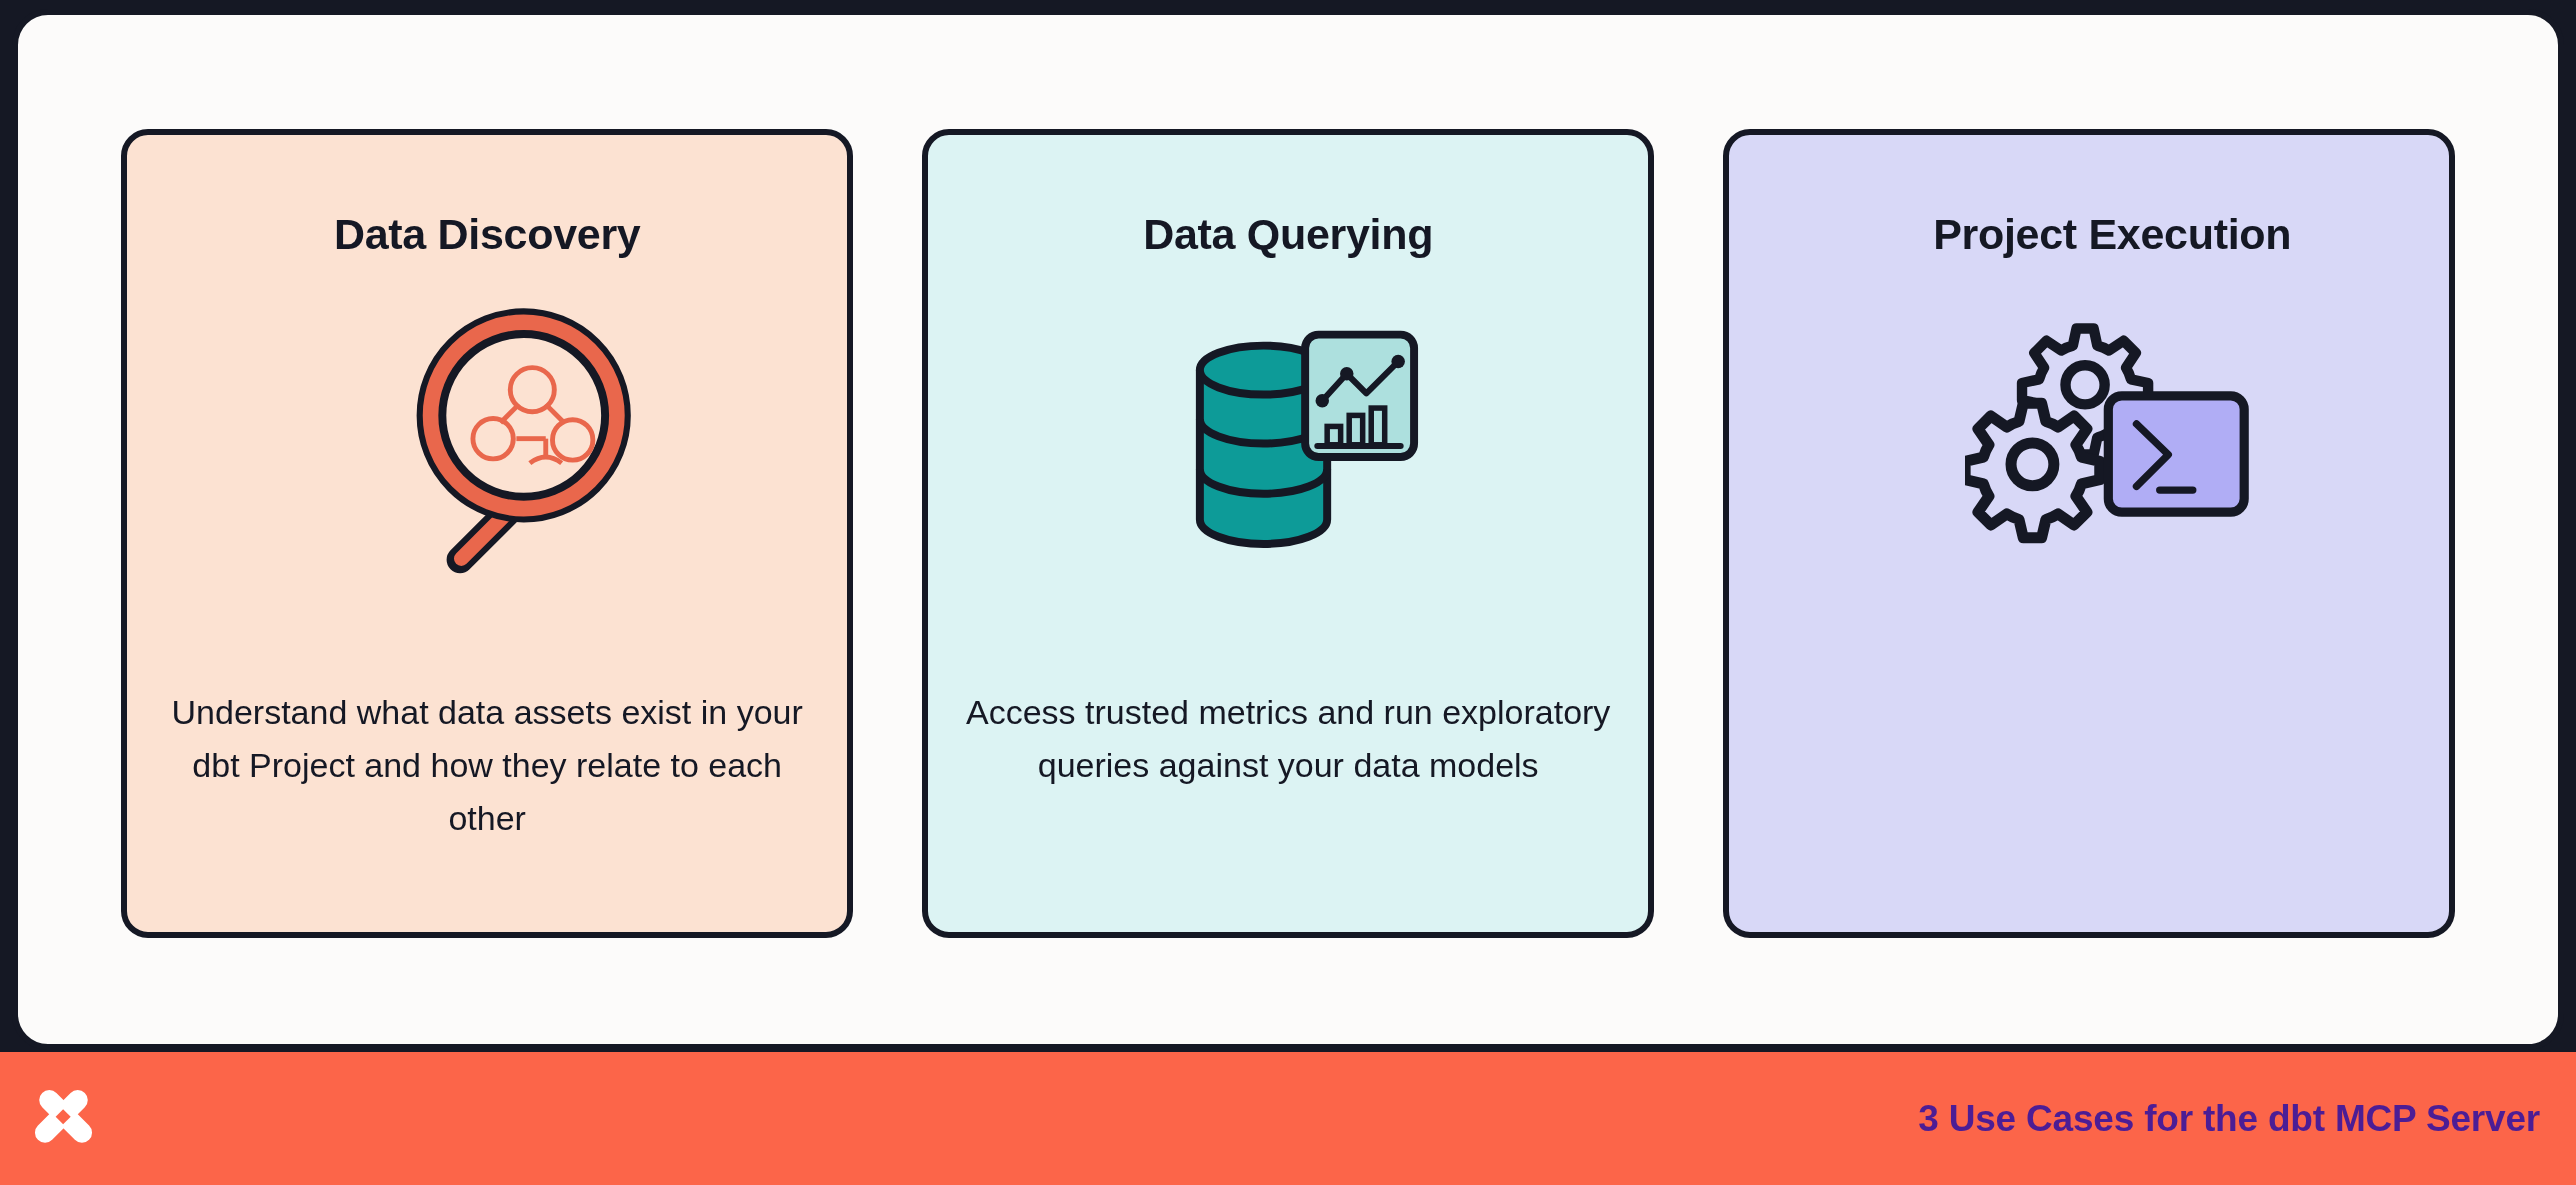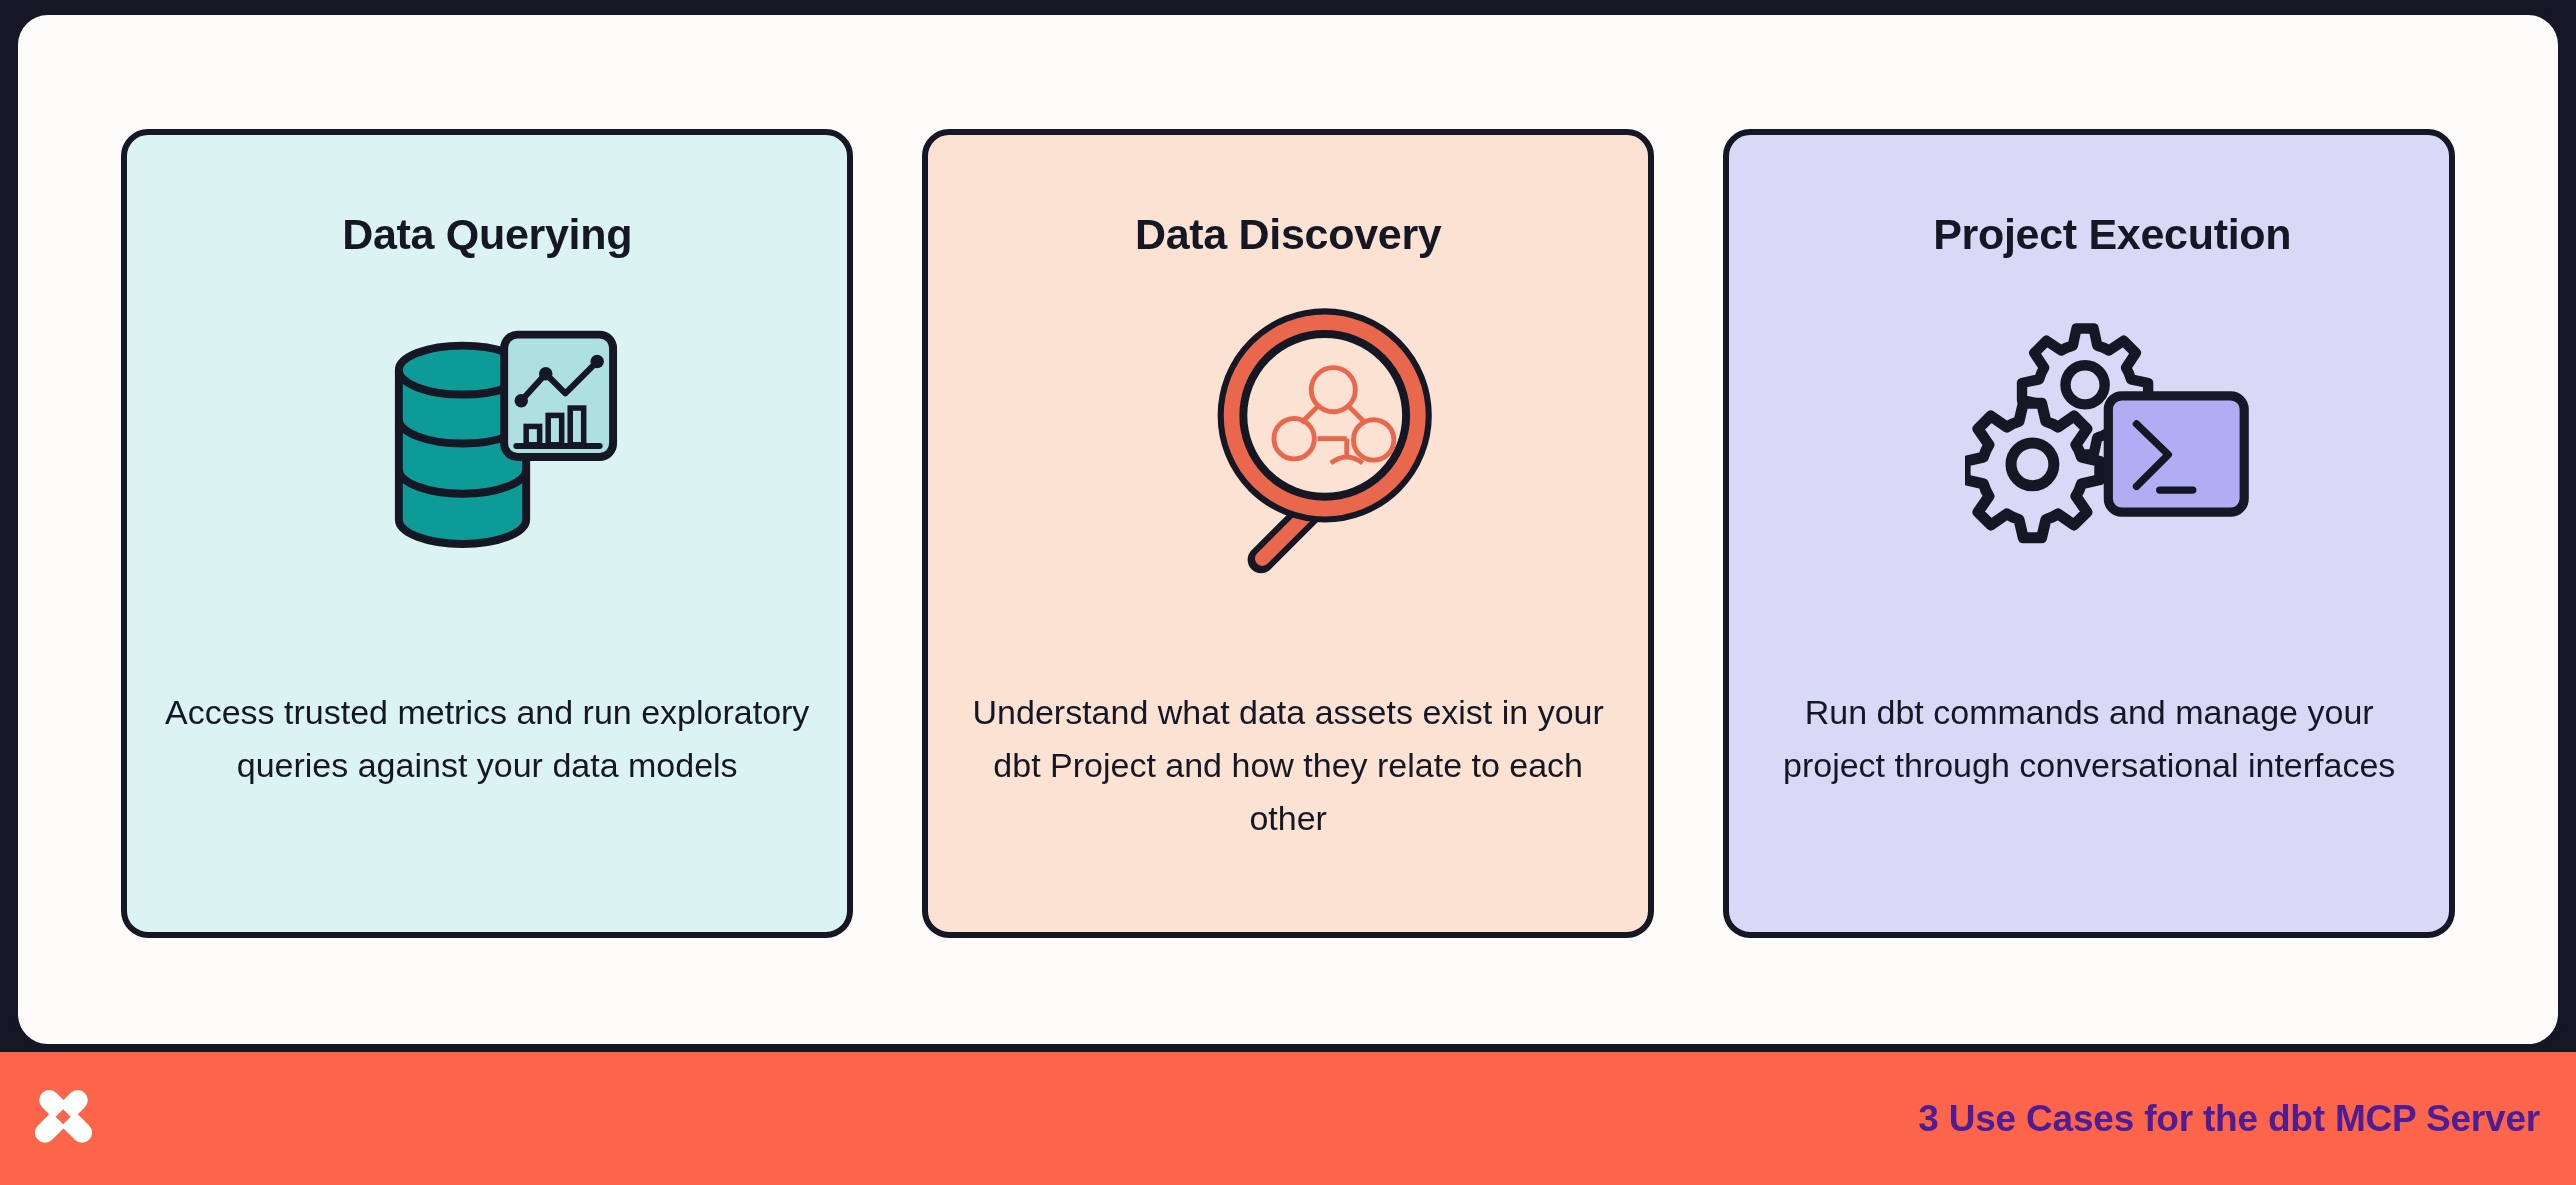--- a/index.html
+++ b/index.html
@@ -109,48 +109,20 @@
   }
   .brand-logo { width: 71px; height: 71px; display: block; }
 </style>
 </head>
 <body>
 
 <div class="poster">
 
   <div class="panel">
 
-    <div class="card card--querying">
-      <div class="card-title">Data Querying</div>
-      <div class="card-art">
-        <svg width="294" height="306" viewBox="0 0 480 500" aria-hidden="true">
-
-          <g>
-            <path d="M96 126 v244 a104 40 0 0 0 208 0 v-244 z" fill="#0D9B98" stroke="#151824" stroke-width="13" stroke-linejoin="round"></path>
-            <ellipse cx="200" cy="126" rx="104" ry="40" fill="#0D9B98" stroke="#151824" stroke-width="13"></ellipse>
-            <path d="M96 206 a104 40 0 0 0 208 0" fill="none" stroke="#151824" stroke-width="13"></path>
-            <path d="M96 288 a104 40 0 0 0 208 0" fill="none" stroke="#151824" stroke-width="13"></path>
-          </g>
-
-          <rect x="268" y="68" width="178" height="200" rx="22" fill="#ADE0DE" stroke="#151824" stroke-width="13"></rect>
-
-          <polyline points="296,176 336,132 368,164 420,112" fill="none" stroke="#151824" stroke-width="10" stroke-linecap="round" stroke-linejoin="round"></polyline>
-          <circle cx="296" cy="176" r="11" fill="#151824"></circle>
-          <circle cx="336" cy="132" r="11" fill="#151824"></circle>
-          <circle cx="420" cy="112" r="11" fill="#151824"></circle>
-
-          <rect x="304" y="218" width="22" height="30" fill="none" stroke="#151824" stroke-width="9"></rect>
-          <rect x="340" y="200" width="22" height="48" fill="none" stroke="#151824" stroke-width="9"></rect>
-          <rect x="376" y="188" width="22" height="60" fill="none" stroke="#151824" stroke-width="9"></rect>
-          <line x1="288" y1="250" x2="424" y2="250" stroke="#151824" stroke-width="10" stroke-linecap="round"></line>
-        </svg>
-      </div>
-      <div class="card-desc">Access trusted metrics and run exploratory queries against your data models</div>
-    </div>
-
     <div class="card card--discovery">
       <div class="card-title">Data Discovery</div>
       <div class="card-art">
         <svg width="294" height="306" viewBox="0 0 480 500" aria-hidden="true">
 
           <line x1="196" y1="436" x2="290" y2="342" stroke="#151824" stroke-width="44" stroke-linecap="round"></line>
           <line x1="198" y1="434" x2="288" y2="344" stroke="#E9674C" stroke-width="24" stroke-linecap="round"></line>
 
           <circle cx="300" cy="200" r="168" fill="#FCE2D2" stroke="#151824" stroke-width="14"></circle>
           <circle cx="300" cy="200" r="150" fill="none" stroke="#E9674C" stroke-width="30"></circle>
@@ -164,20 +136,48 @@
             <path d="M310 278 q26 -20 52 0"></path>
             <circle cx="314" cy="158" r="36"></circle>
             <circle cx="250" cy="238" r="33"></circle>
             <circle cx="380" cy="240" r="33"></circle>
           </g>
         </svg>
       </div>
       <div class="card-desc">Understand what data assets exist in your dbt Project and how they relate to each other</div>
     </div>
 
+    <div class="card card--querying">
+      <div class="card-title">Data Querying</div>
+      <div class="card-art">
+        <svg width="294" height="306" viewBox="0 0 480 500" aria-hidden="true">
+
+          <g>
+            <path d="M96 126 v244 a104 40 0 0 0 208 0 v-244 z" fill="#0D9B98" stroke="#151824" stroke-width="13" stroke-linejoin="round"></path>
+            <ellipse cx="200" cy="126" rx="104" ry="40" fill="#0D9B98" stroke="#151824" stroke-width="13"></ellipse>
+            <path d="M96 206 a104 40 0 0 0 208 0" fill="none" stroke="#151824" stroke-width="13"></path>
+            <path d="M96 288 a104 40 0 0 0 208 0" fill="none" stroke="#151824" stroke-width="13"></path>
+          </g>
+
+          <rect x="268" y="68" width="178" height="200" rx="22" fill="#ADE0DE" stroke="#151824" stroke-width="13"></rect>
+
+          <polyline points="296,176 336,132 368,164 420,112" fill="none" stroke="#151824" stroke-width="10" stroke-linecap="round" stroke-linejoin="round"></polyline>
+          <circle cx="296" cy="176" r="11" fill="#151824"></circle>
+          <circle cx="336" cy="132" r="11" fill="#151824"></circle>
+          <circle cx="420" cy="112" r="11" fill="#151824"></circle>
+
+          <rect x="304" y="218" width="22" height="30" fill="none" stroke="#151824" stroke-width="9"></rect>
+          <rect x="340" y="200" width="22" height="48" fill="none" stroke="#151824" stroke-width="9"></rect>
+          <rect x="376" y="188" width="22" height="60" fill="none" stroke="#151824" stroke-width="9"></rect>
+          <line x1="288" y1="250" x2="424" y2="250" stroke="#151824" stroke-width="10" stroke-linecap="round"></line>
+        </svg>
+      </div>
+      <div class="card-desc">Access trusted metrics and run exploratory queries against your data models</div>
+    </div>
+
     <div class="card card--execution">
       <div class="card-title">Project Execution</div>
       <div class="card-art">
         <svg width="294" height="306" viewBox="0 0 480 500" aria-hidden="true">
 
           <g transform="translate(196,150)">
             <path d="M-14,-92 h28 l6,28 a66 66 0 0 1 19,8 l24,-16 l20,20 l-16,24
                      a66 66 0 0 1 8,19 l28,6 v28 l-28,6 a66 66 0 0 1 -8,19
                      l16,24 l-20,20 l-24,-16 a66 66 0 0 1 -19,8 l-6,28 h-28
                      l-6,-28 a66 66 0 0 1 -19,-8 l-24,16 l-20,-20 l16,-24
@@ -194,21 +194,20 @@
                      a72 72 0 0 1 -9,-20 l-30,-7 v-30 l30,-7 a72 72 0 0 1 9,-20
                      l-18,-26 l21,-21 l26,18 a72 72 0 0 1 20,-9 z" fill="#D8D8F7" stroke="#151824" stroke-width="18" stroke-linejoin="round"></path>
             <circle cx="0" cy="0" r="35" fill="#D8D8F7" stroke="#151824" stroke-width="18"></circle>
           </g>
 
           <rect x="234" y="168" width="222" height="190" rx="22" fill="#B0ADF5" stroke="#151824" stroke-width="15"></rect>
           <polyline points="280,214 332,264 280,316" fill="none" stroke="#151824" stroke-width="12" stroke-linecap="round" stroke-linejoin="round"></polyline>
           <line x1="318" y1="322" x2="372" y2="322" stroke="#151824" stroke-width="12" stroke-linecap="round"></line>
         </svg>
       </div>
-      <div class="card-desc">Run dbt commands and manage your project through conversational interfaces</div>
     </div>
 
   </div>
 
   <div class="footer">
     <div>
       <svg class="brand-logo" viewBox="0 0 100 100" aria-hidden="true">
         <path d="M20 14 a14 14 0 0 1 20 0 L58 32 a30 30 0 0 0 10 10 L86 60
                  a14 14 0 0 1 0 20 a14 14 0 0 1 -20 0 L48 62
                  a30 30 0 0 0 -10 -10 L20 34 a14 14 0 0 1 0 -20 z" fill="#FFFFFF"></path>

